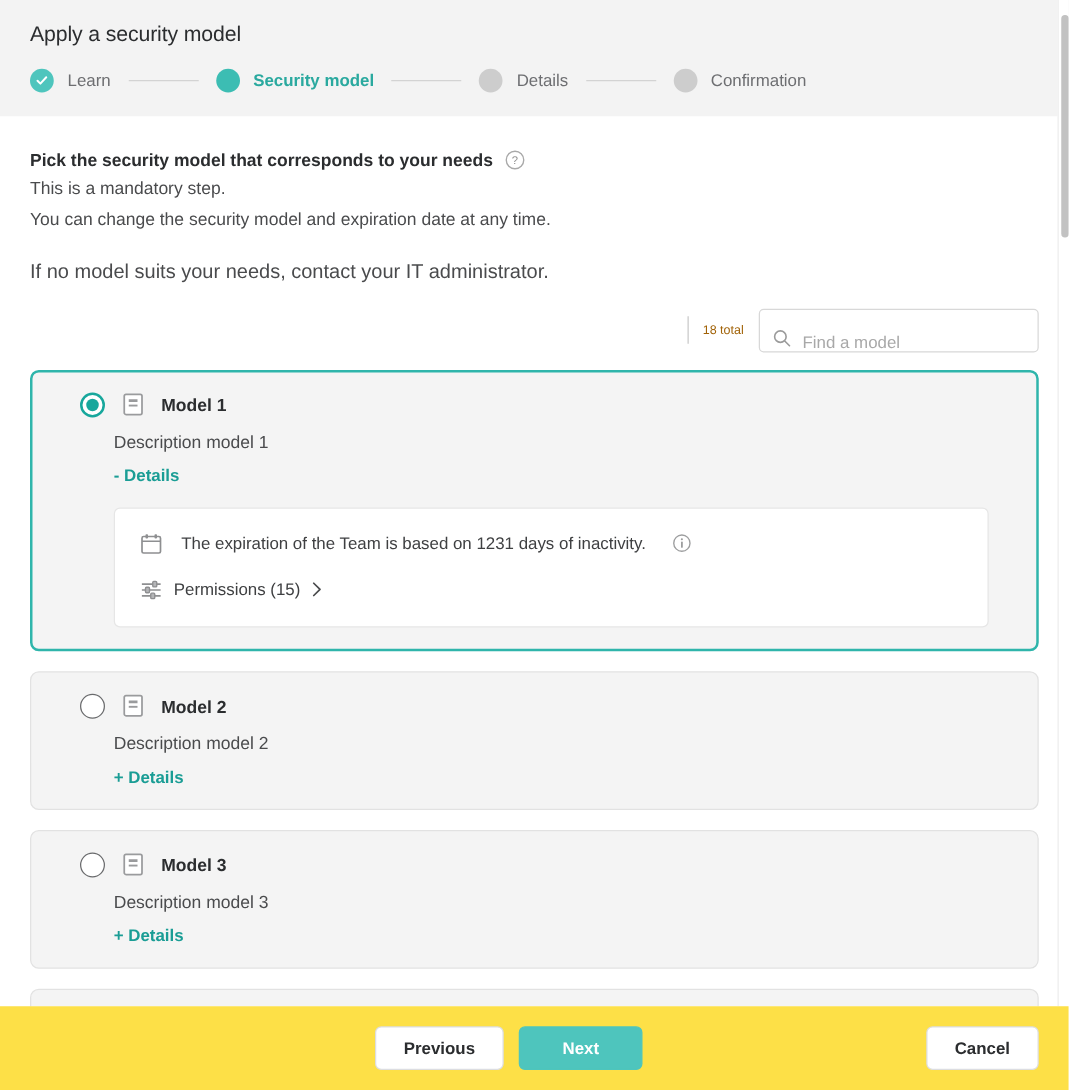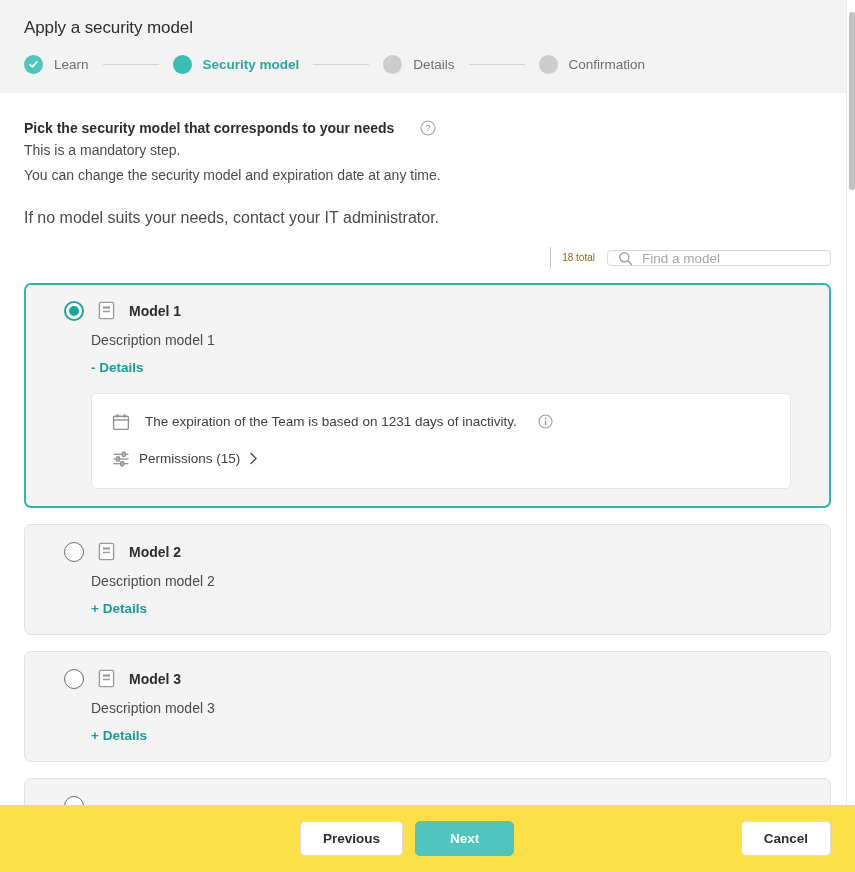--- a/index.html
+++ b/index.html
@@ -77,21 +77,21 @@
     padding: 0 24px;
     position: relative;
     height: 712px;
     overflow: hidden;
   }
 
   .intro { padding-top: 27px; }
   .intro-title-row {
     display: flex;
     align-items: center;
-    gap: 26px;
+    gap: 10px;
   }
   .intro-title {
     font-size: 14px;
     font-weight: bold;
     color: #2b2d2f;
   }
   .help-icon {
     width: 16px; height: 16px;
     flex: 0 0 16px;
     cursor: pointer;
@@ -124,26 +124,26 @@
     border-left: 1px solid #c9c9c9;
   }
   .total-label {
     font-size: 10px;
     font-weight: normal;
     color: #a16207;
     white-space: nowrap;
   }
   .search-box {
     width: 224px;
-    height: 16px;
+    height: 35px;
     border: 1px solid #d8d8d8;
     border-radius: 4px;
     background: #fff;
     display: flex;
-    align-items: flex-start;
+    align-items: flex-end;
     padding: 0 10px;
     gap: 9px;
   }
   .search-box input {
     border: none;
     outline: none;
     font-family: "Liberation Sans", sans-serif;
     font-size: 13.5px;
     color: #4a4b4d;
     background: transparent;

